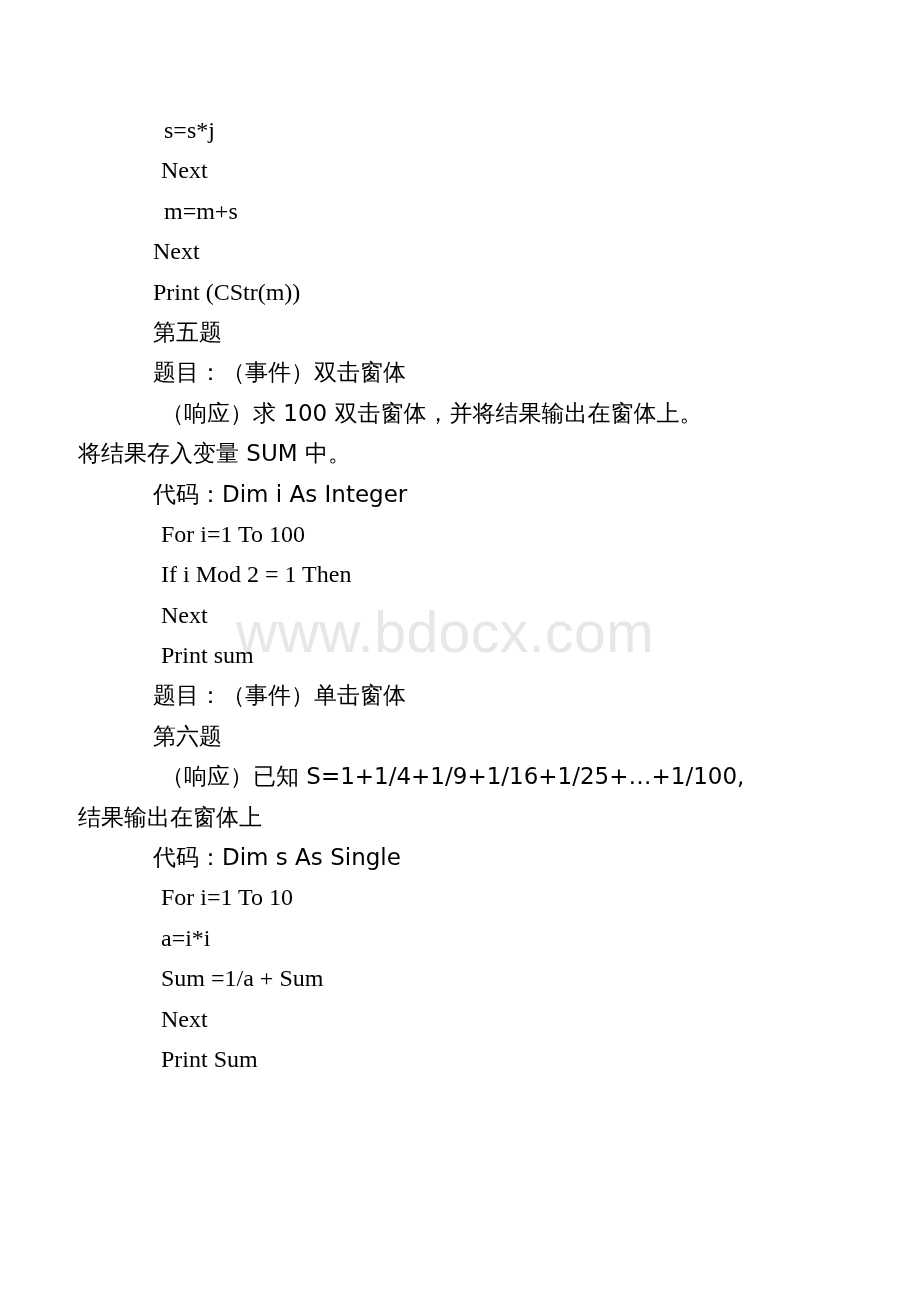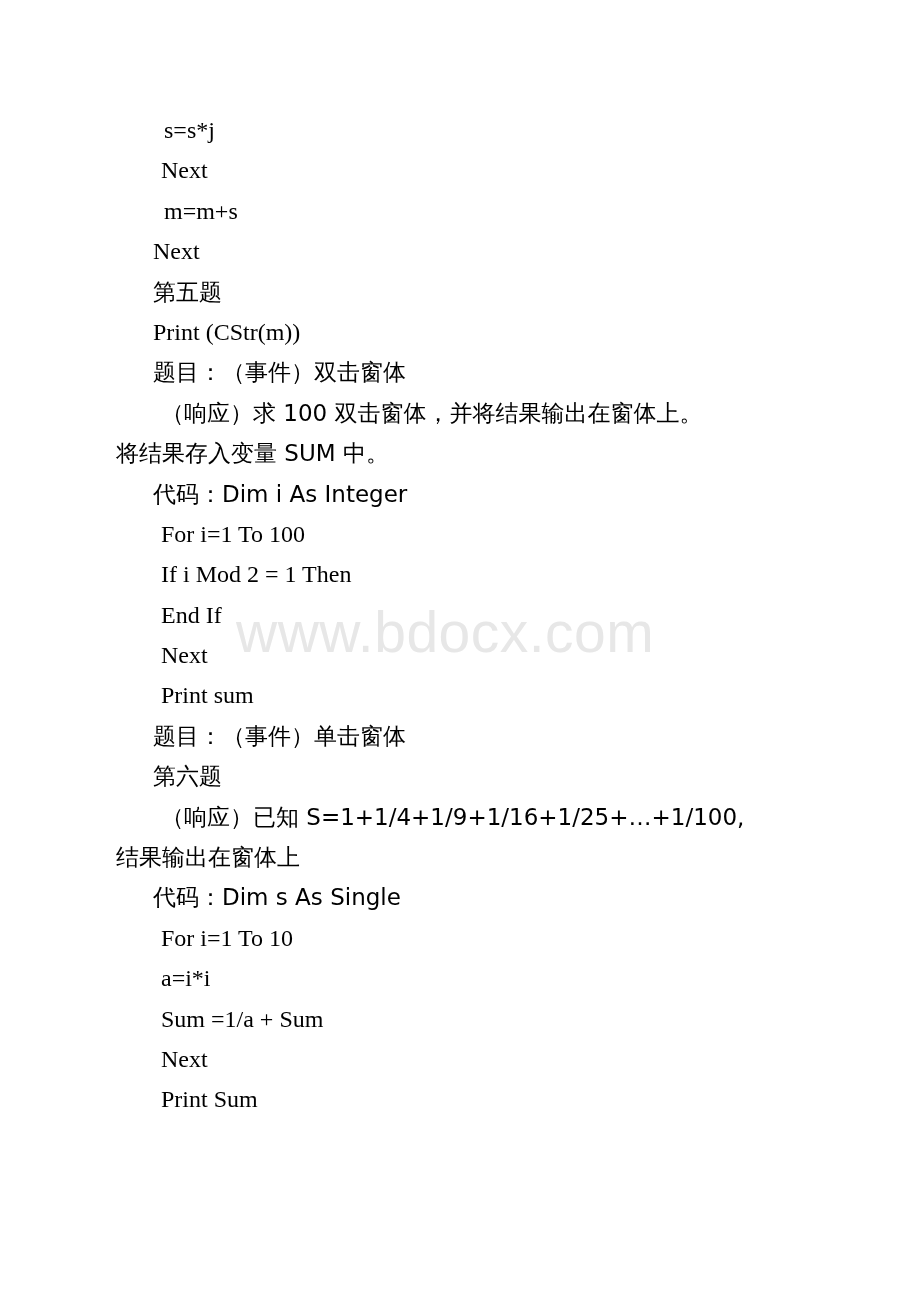--- a/index.html
+++ b/index.html
@@ -55,50 +55,49 @@
     height: 40.4px;
     line-height: 40.4px;
     font-size: 24px;
     white-space: pre;
     margin: 0;
     padding: 0;
   }
 
   
   .i0 { padding-left: 153px; }
-  .i1 { padding-left: 116px; }
+  .i1 { padding-left: 78px; }
   .i2 { padding-left: 161px; }
   .i3 { padding-left: 164px; }
 
   .cjk {
     font-family: "DejaVu Sans", "Liberation Sans", sans-serif;
     font-size: 23px;
   }
 </style>
 </head>
 <body>
 
 <div id="page">
 
   <div id="watermark">www.bdocx.com</div>
 
   <div id="content">
       <div class="line i3">s=s*j</div>
       <div class="line i2">Next</div>
       <div class="line i3">m=m+s</div>
       <div class="line i0">Next</div>
+      <div class="line i0">Print (CStr(m))</div>
       <div class="line i0 cjk">第五题</div>
-      <div class="line i0">Print (CStr(m))</div>
       <div class="line i0 cjk">题目：（事件）双击窗体</div>
       <div class="line i2 cjk">（响应）求 100 双击窗体，并将结果输出在窗体上。</div>
       <div class="line i1 cjk">将结果存入变量 SUM 中。</div>
       <div class="line i0 cjk">代码：Dim i As Integer</div>
       <div class="line i2">For i=1 To 100</div>
       <div class="line i2">If i Mod 2 = 1 Then</div>
-      <div class="line i2">End If</div>
       <div class="line i2">Next</div>
       <div class="line i2">Print sum</div>
       <div class="line i0 cjk">题目：（事件）单击窗体</div>
       <div class="line i0 cjk">第六题</div>
       <div class="line i2 cjk">（响应）已知 S=1+1/4+1/9+1/16+1/25+…+1/100,</div>
       <div class="line i1 cjk">结果输出在窗体上</div>
       <div class="line i0 cjk">代码：Dim s As Single</div>
       <div class="line i2">For i=1 To 10</div>
       <div class="line i2">a=i*i</div>
       <div class="line i2">Sum =1/a + Sum</div>

